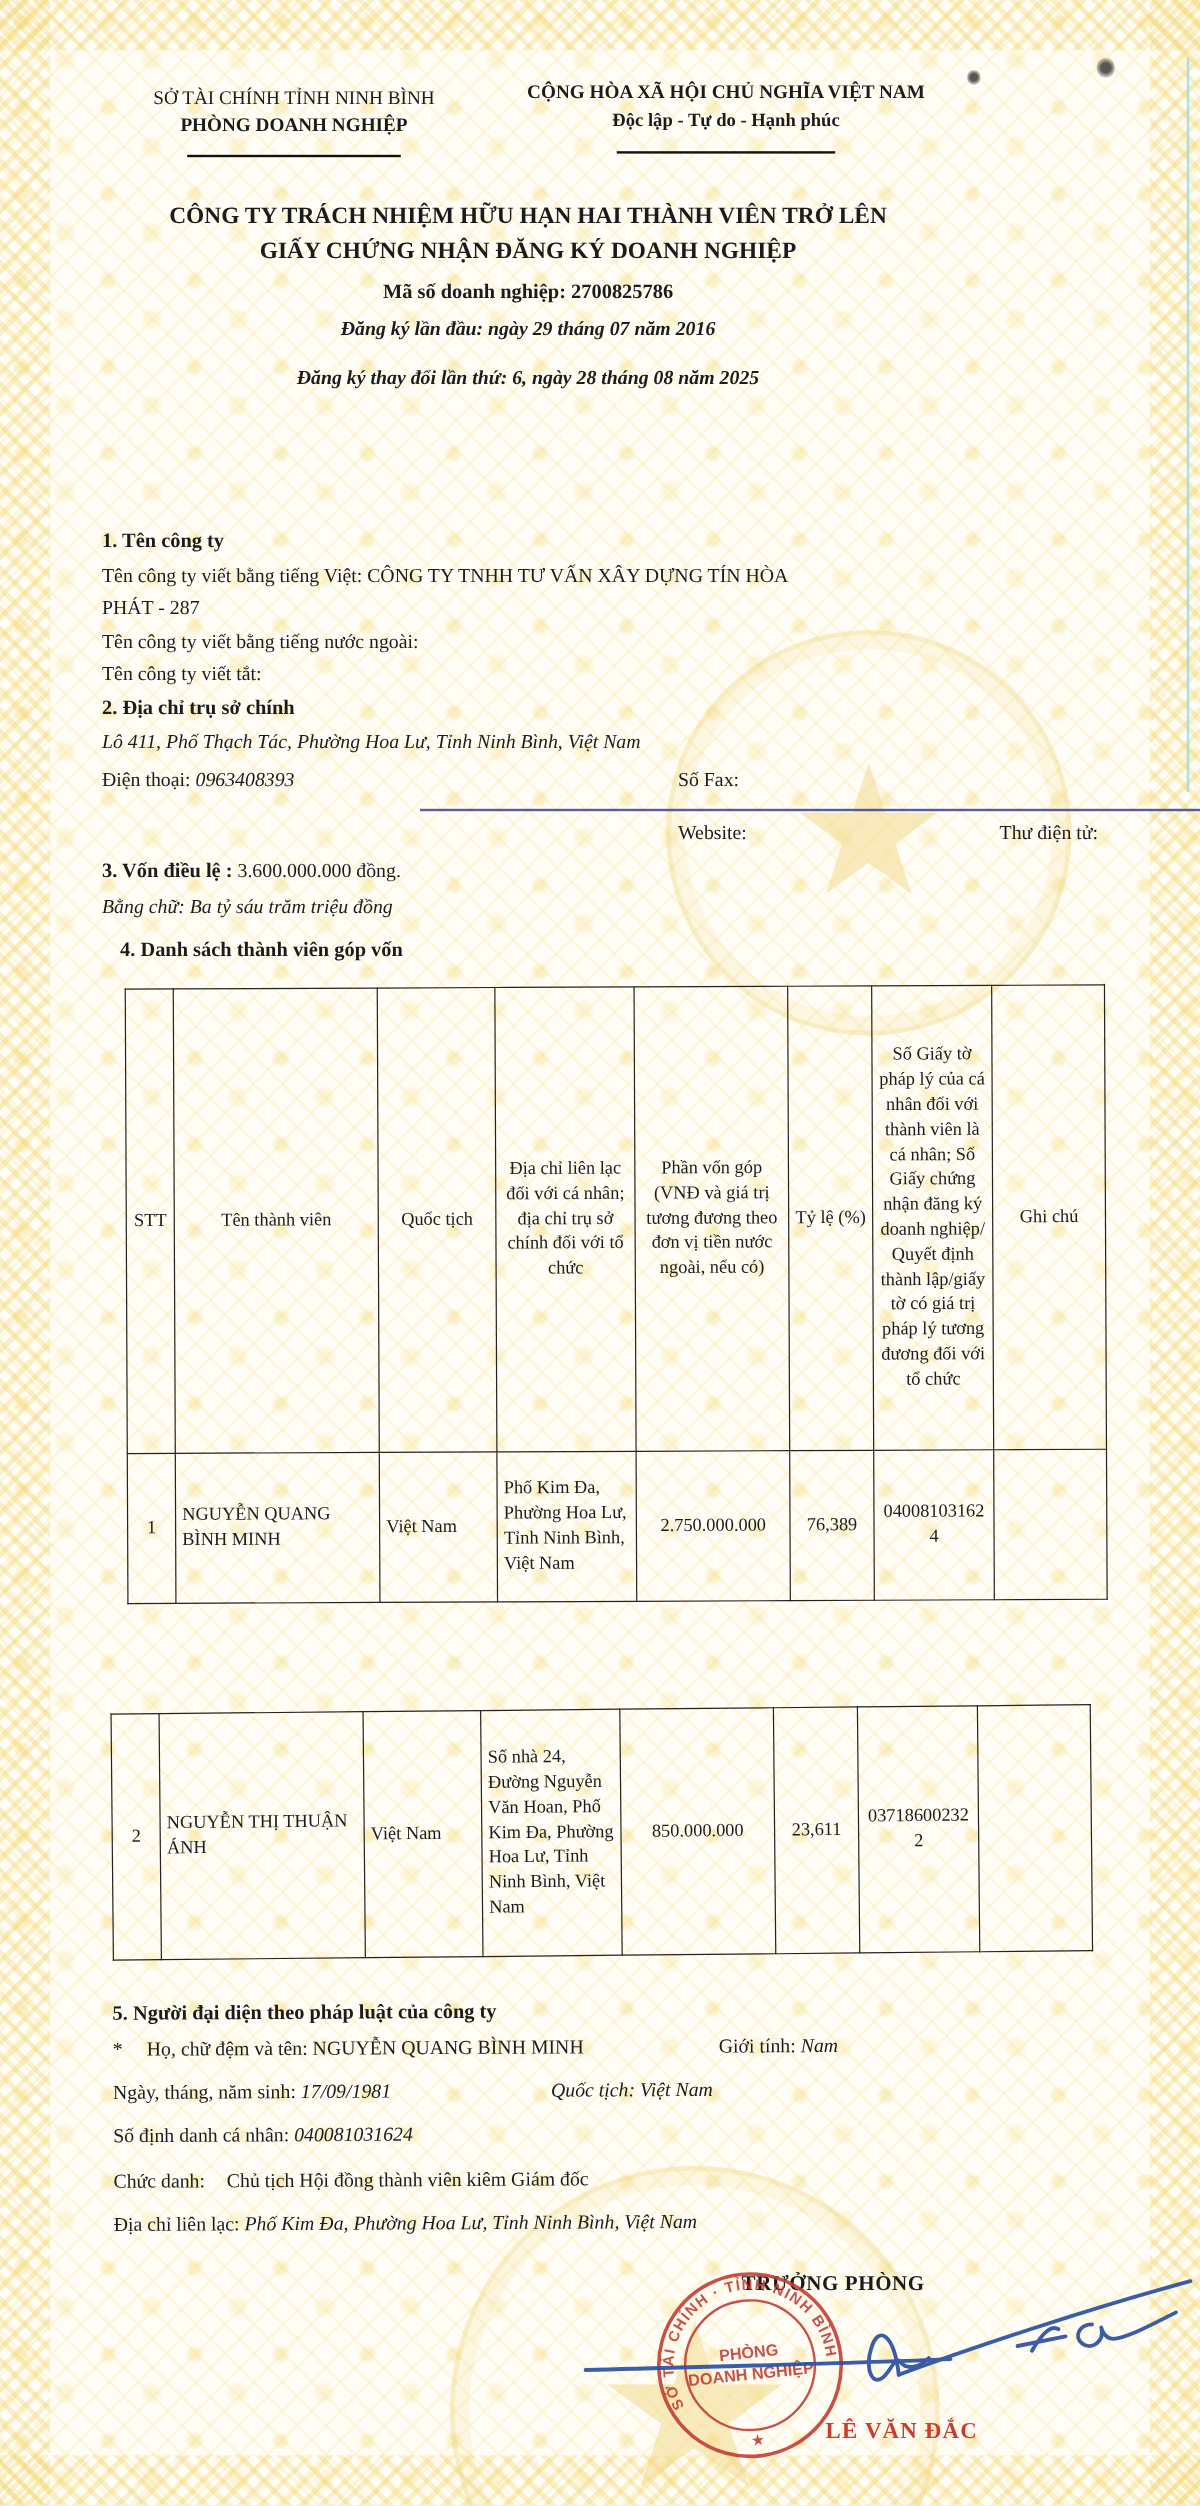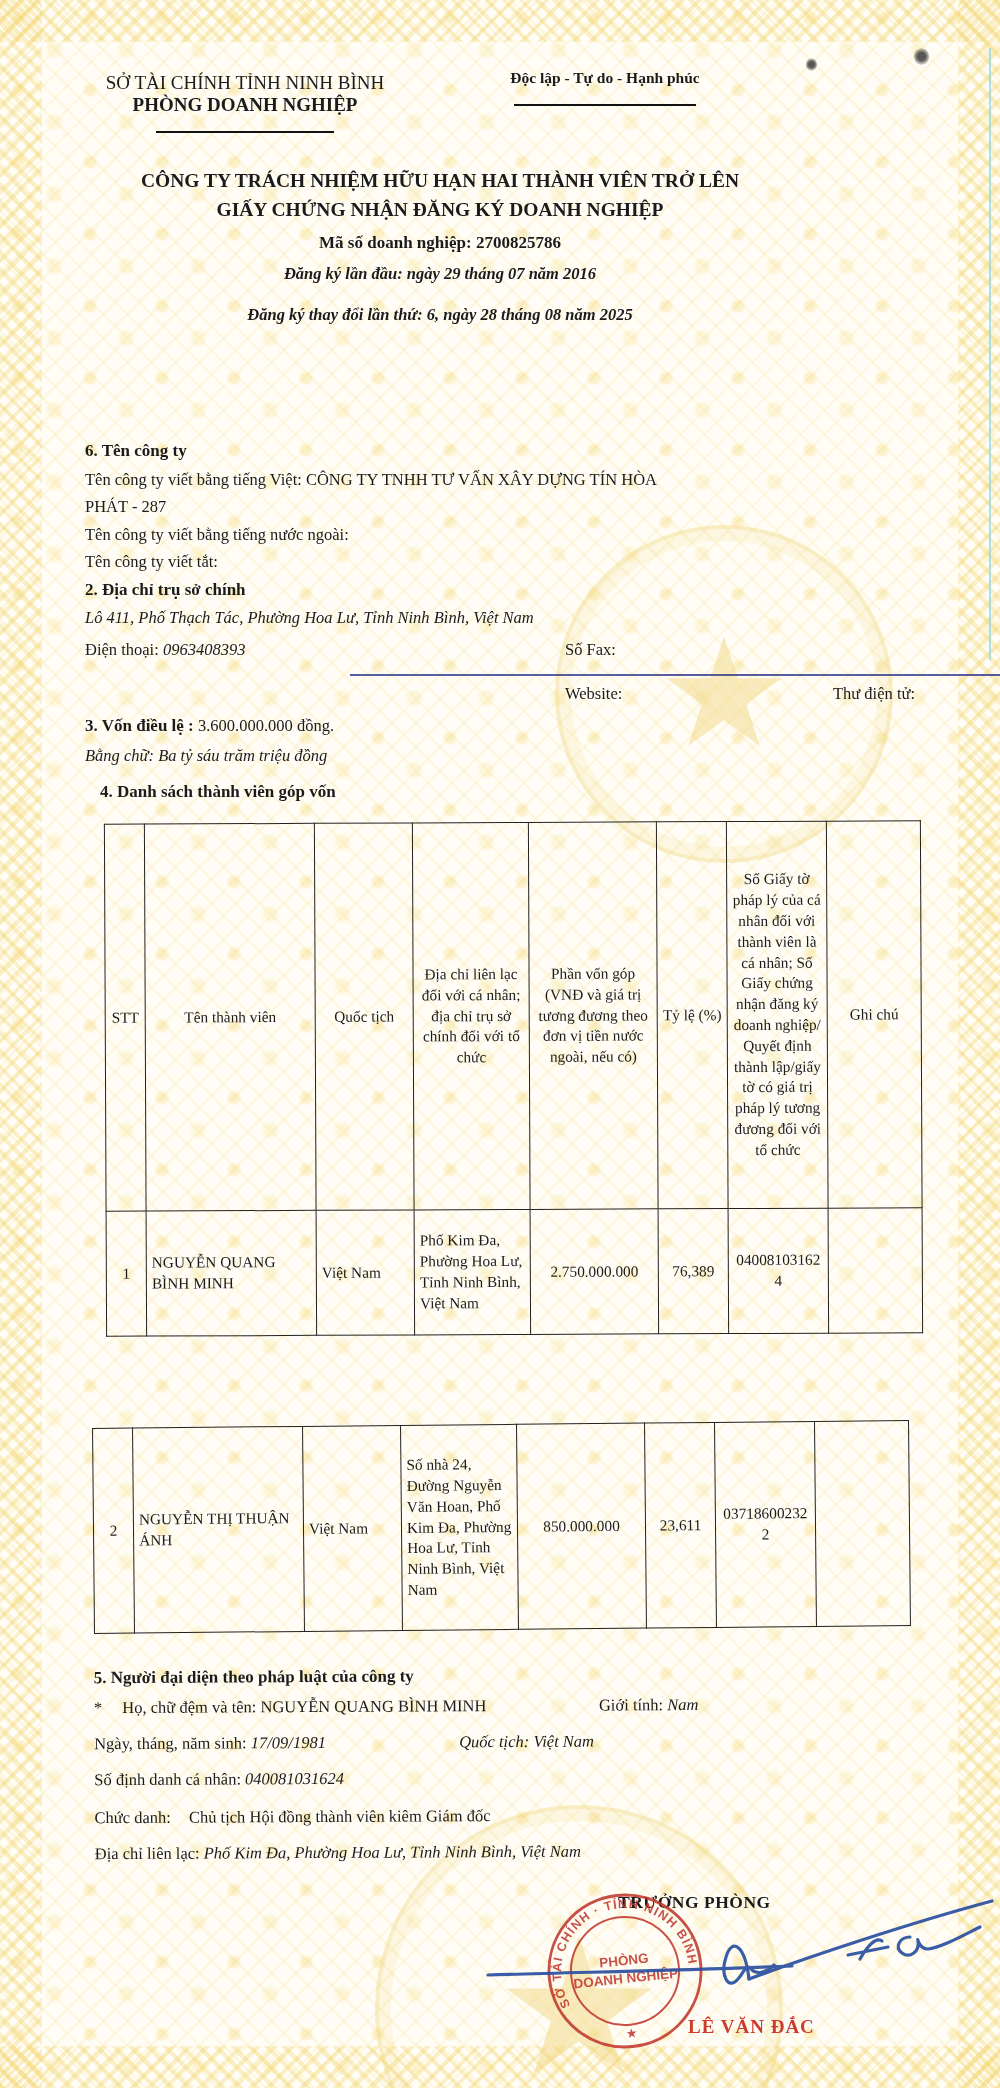--- a/index.html
+++ b/index.html
@@ -24,21 +24,21 @@
   .edge-right{right:0;top:0;width:42px;height:100%;}
   .wm{position:absolute;border-radius:50%;border:4px solid rgba(240,212,120,.40);
       box-shadow:inset 0 0 0 12px rgba(240,212,120,.16);
       display:flex;align-items:center;justify-content:center;pointer-events:none;}
   .wm .star{color:rgba(242,216,130,.50);line-height:1;}
   .line{position:absolute;left:85px;font-size:16.5px;white-space:nowrap;line-height:27px;}
   .wrapline{position:absolute;left:85px;font-size:16.5px;line-height:27px;}
   .bold{font-weight:bold;}
   .ital{font-style:italic;}
   .rcol{position:absolute;left:480px;top:0;}
-  .header-left{position:absolute;left:85px;top:72px;width:320px;text-align:center;font-size:19px;line-height:22px;}
+  .header-left{position:absolute;left:85px;top:72px;width:320px;text-align:center;font-size:16px;line-height:22px;}
   .header-right{position:absolute;left:420px;top:66px;width:370px;text-align:center;font-size:16px;line-height:23px;}
   .rule{display:inline-block;border-bottom:2px solid #111;}
   .titleblock{position:absolute;left:60px;top:166px;width:760px;text-align:center;}
   .t1{font-size:19.5px;font-weight:bold;line-height:29px;}
   .t2{font-size:17px;font-weight:bold;margin-top:9px;}
   .t3{font-size:16.5px;font-weight:bold;font-style:italic;margin-top:6px;line-height:29px;}
   .bluerule{position:absolute;left:350px;top:674px;width:650px;height:2px;background:#3c3f8e;opacity:.85;}
   .cyan-edge{position:absolute;left:989px;top:48px;width:2px;height:612px;background:#8fd8ea;opacity:.75;}
   .speck{position:absolute;background:radial-gradient(circle,#3a3a3a 35%,rgba(60,60,60,.25) 70%,transparent 75%);border-radius:45%;opacity:.85;}
   table.mem{border-collapse:collapse;table-layout:fixed;width:816px;font-size:15.3px;position:absolute;background:transparent;}
@@ -75,33 +75,34 @@
   <div class="cyan-edge"></div>
   <div class="speck" style="left:806px;top:58px;width:11px;height:13px;"></div>
   <div class="speck" style="left:914px;top:48px;width:15px;height:17px;"></div>
 
   <div class="header-left">
     <div>SỞ TÀI CHÍNH TỈNH NINH BÌNH</div>
     <div class="bold">PHÒNG DOANH NGHIỆP</div>
     <span class="rule" style="width:178px;margin-top:4px;"></span>
   </div>
   <div class="header-right">
+    <div class="bold">CỘNG HÒA XÃ HỘI CHỦ NGHĨA VIỆT NAM</div>
     <div class="bold" style="font-size:15.5px;">Độc lập - Tự do - Hạnh phúc</div>
     <span class="rule" style="width:182px;margin-top:2px;"></span>
   </div>
 
   <div class="titleblock">
     <div class="t1">CÔNG TY TRÁCH NHIỆM HỮU HẠN HAI THÀNH VIÊN TRỞ LÊN</div>
     <div class="t1">GIẤY CHỨNG NHẬN ĐĂNG KÝ DOANH NGHIỆP</div>
     <div class="t2">Mã số doanh nghiệp: 2700825786</div>
     <div class="t3">Đăng ký lần đầu: ngày 29 tháng 07 năm 2016</div>
     <div class="t3" style="margin-top:12px;">Đăng ký thay đổi lần thứ: 6, ngày 28 tháng 08 năm 2025</div>
   </div>
 
-  <div class="line bold" style="top:437px;font-size:17px;">6. Tên công ty</div>
+  <div class="line bold" style="top:437px;font-size:17px;">1. Tên công ty</div>
   <div class="wrapline" style="top:466px;width:592px;">
     <span>Tên công ty viết bằng tiếng Việt:</span>
     <span>CÔNG TY TNHH TƯ VẤN XÂY DỰNG TÍN HÒA PHÁT - 287</span>
   </div>
   <div class="line" style="top:521px;">Tên công ty viết bằng tiếng nước ngoài:</div>
   <div class="line" style="top:548px;">Tên công ty viết tắt:</div>
 
   <div class="line bold" style="top:576px;font-size:17px;">2. Địa chỉ trụ sở chính</div>
   <div class="line ital" style="top:604px;">Lô 411, Phố Thạch Tác, Phường Hoa Lư, Tỉnh Ninh Bình, Việt Nam</div>
   <div class="line" style="top:636px;width:830px;">

